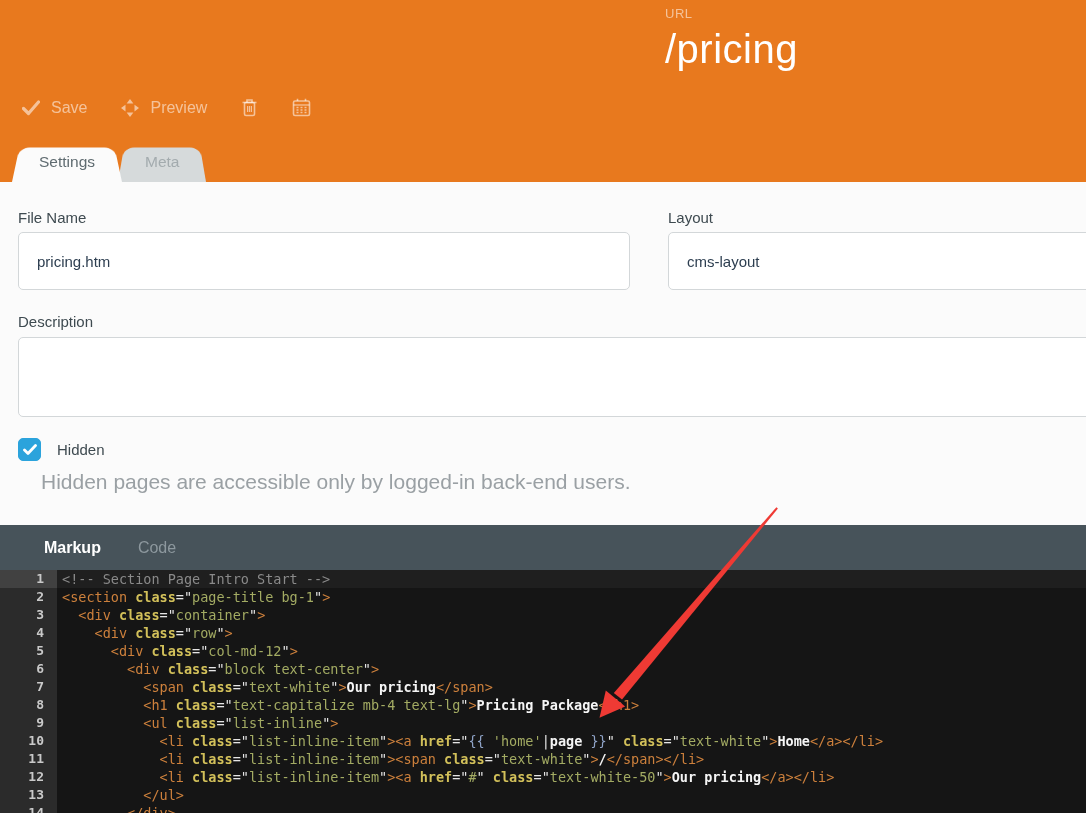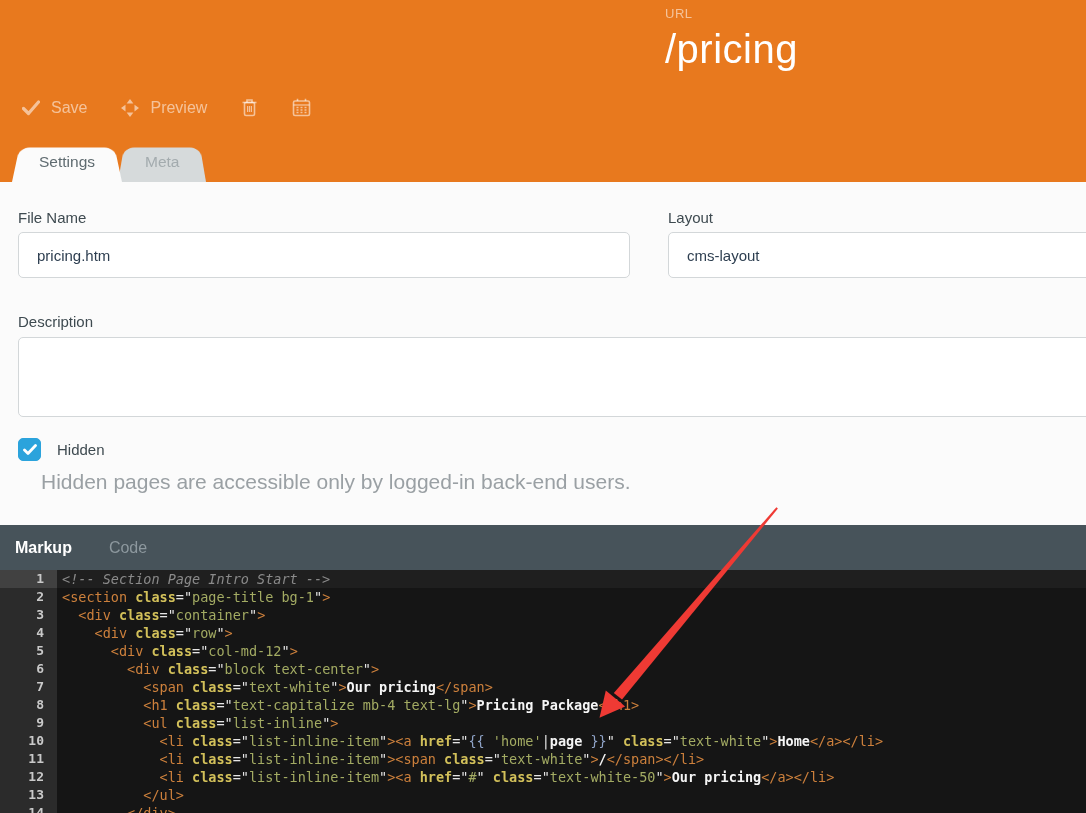--- a/index.html
+++ b/index.html
@@ -62,21 +62,21 @@
 
   
   .content {
     position:absolute; top:182px; left:0; width:1086px; height:343px;
     background:var(--content_bg);
   }
   .fld-label {
     position:absolute; font-size:15px; color:var(--label_text);text-align:center;
   }
   .txt-input {
-    position:absolute; height:46px;
+    position:absolute; height:58px;
     background:#fff; border:1px solid #d3d7d9; border-radius:5px;
     font-family:"Liberation Sans", sans-serif;
     font-size:15px; color:var(--input_text); padding:0 18px;
     outline:none;
   }
   .lbl-filename { left:18px; top:27px; }
   .in-filename  { left:18px; top:50px; width:612px; }
   .lbl-layout   { left:668px; top:27px; }
   .in-layout    { left:668px; top:50px; width:540px; }
   .lbl-desc     { left:18px; top:131px; }
@@ -101,40 +101,40 @@
   .hidden-help {
     position:absolute; left:41px; top:288px; font-size:21px; color:var(--help_text);
   }
 
   
   .editor {
     position:absolute; top:525px; left:0; width:1086px; height:288px;
   }
   .ed-toolbar {
     height:45px; background:var(--editor_toolbar_bg);
-    display:flex; align-items:center; gap:37px; padding-left:15px;
+    display:flex; align-items:center; gap:37px; padding-left:44px;
   }
   .ed-tab { font-size:16px; cursor:pointer; }
   .ed-tab.active { color:#fff; font-weight:bold; }
   .ed-tab.inactive { color:#8d989e; }
   .code-area {
     position:absolute; top:45px; left:0; right:0; bottom:0;
     background:var(--code_bg); overflow:hidden;
     font-family:"DejaVu Sans Mono", monospace; font-size:13.5px;
   }
   .code-line { display:flex; height:18px; line-height:18px; white-space:pre; }
   .code-line .gutter {
     flex:0 0 57px; background:var(--gutter_bg); color:var(--gutter_num);
     text-align:right; padding-right:13px; font-weight:600; font-size:13px;
   }
   .code-line .code-text { padding-left:5px; }
   .code-line.active { background:var(--code_active_line_bg); }
   .code-line.active .gutter { background:var(--gutter_active_bg); }
 
-  .tk-cm { color:var(--syn_comment); font-style:italic; }
+  .tk-cm { color:var(--syn_comment); }
   .tk-tg { color:var(--syn_tag); }
   .tk-at { color:var(--syn_attr); font-weight:bold; }
   .tk-pu { color:var(--syn_punct); }
   .tk-st { color:var(--syn_string); }
   .tk-tx { color:var(--syn_text); font-weight:bold; }
   .tk-tw { color:var(--syn_twig); }
 
   
   .arrow-overlay {
     position:absolute; top:0; left:0; width:1086px; height:813px;

